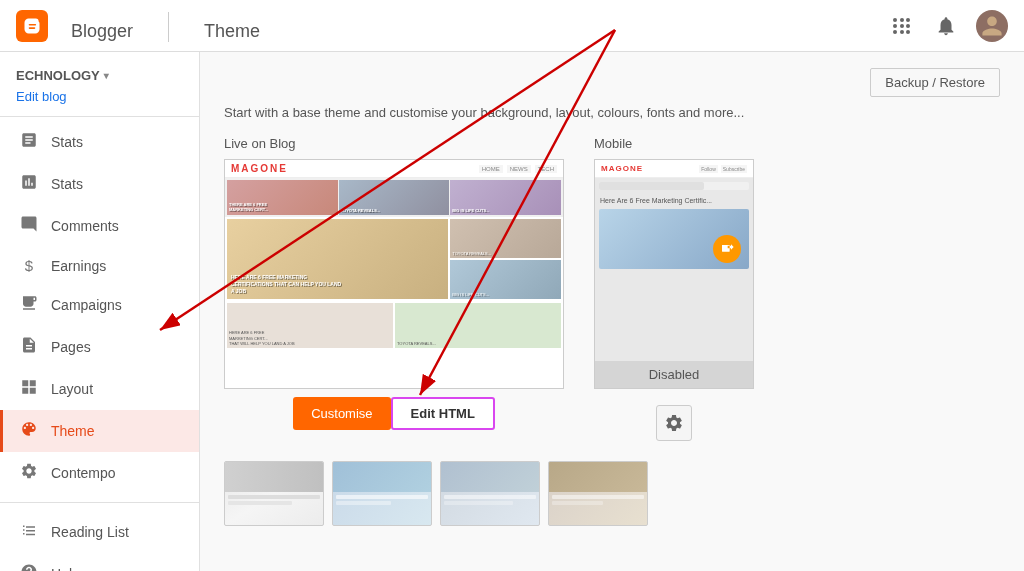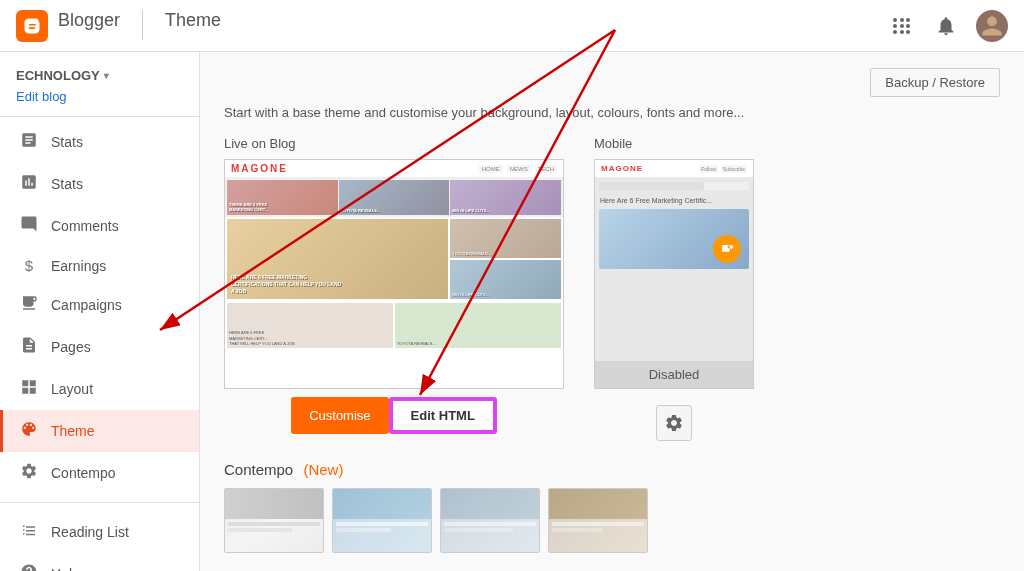--- a/index.html
+++ b/index.html
@@ -10,22 +10,22 @@
       display: flex;
       align-items: center;
       background: #fff;
       border-bottom: 1px solid #ddd;
       padding: 0 16px;
       height: 52px;
       flex-shrink: 0;
     }
     .header-logo {
       display: flex;
-      align-items: flex-start;
-      gap: 10px;
+      align-items: flex-end;
+      gap: 23px;
     }
     .blogger-icon {
       width: 32px;
       height: 32px;
       background: #ff6600;
       border-radius: 6px;
       display: flex;
       align-items: center;
       justify-content: center;
       color: white;
@@ -213,21 +213,21 @@
       color: white;
       border: none;
       border-radius: 3px;
       cursor: pointer;
       font-size: 13px;
     }
     .btn-edit-html {
       padding: 7px 18px;
       background: #fff;
       color: #333;
-      border: 4px solid #d946ef;
+      border: 2px solid #d946ef;
       border-radius: 3px;
       cursor: pointer;
       font-size: 13px;
       font-weight: bold;
     }
 
     .disabled-overlay {
       position: absolute;
       bottom: 0;
       left: 0;
@@ -570,24 +570,20 @@
           <div class="gear-btn">
             <svg width="20" height="20" viewBox="0 0 24 24" fill="#666">
                 <path d="M19.14 12.94c.04-.3.06-.61.06-.94 0-.32-.02-.64-.07-.94l2.03-1.58c.18-.14.23-.41.12-.61l-1.92-3.32c-.12-.22-.37-.29-.59-.22l-2.39.96c-.5-.38-1.03-.7-1.62-.94l-.36-2.54c-.04-.24-.24-.41-.48-.41h-3.84c-.24 0-.43.17-.47.41l-.36 2.54c-.59.24-1.13.57-1.62.94l-2.39-.96c-.22-.08-.47 0-.59.22L2.74 8.87c-.12.21-.08.47.12.61l2.03 1.58c-.05.3-.09.63-.09.94s.02.64.07.94l-2.03 1.58c-.18.14-.23.41-.12.61l1.92 3.32c.12.22.37.29.59.22l2.39-.96c.5.38 1.03.7 1.62.94l.36 2.54c.05.24.24.41.48.41h3.84c.24 0 .44-.17.47-.41l.36-2.54c.59-.24 1.13-.56 1.62-.94l2.39.96c.22.08.47 0 .59-.22l1.92-3.32c.12-.22.07-.47-.12-.61l-2.01-1.58zM12 15.6c-1.98 0-3.6-1.62-3.6-3.6s1.62-3.6 3.6-3.6 3.6 1.62 3.6 3.6-1.62 3.6-3.6 3.6z"></path>
               </svg>
           </div>
         </div>
       </div>
     </div>
 
     <div class="contempo-section">
-      <div class="contempo-label">
-        <span>Contempo</span>
-        <span class="contempo-new" style="margin-left:6px;">(New)</span>
-      </div>
       <div class="contempo-thumbnails">
         <div class="contempo-thumb thumb-1" style="background:linear-gradient(to bottom right, #e8e8e8 0%, #f5f5f5 50%, #ececec 100%);">
           <div style="width:100%; height:30px; background:linear-gradient(to right, #d0d0d0, #c0c0c0);"></div>
           <div style="padding:3px; display:flex; flex-direction:column; gap:2px;">
             <div style="height:4px; background:#ddd; border-radius:1px;"></div>
             <div style="height:4px; background:#e5e5e5; border-radius:1px; width:70%;"></div>
           </div>
         </div>
         <div class="contempo-thumb thumb-2" style="background:linear-gradient(135deg,#c8d8e8,#d8e8f0);">
           <div style="width:100%; height:30px; background:linear-gradient(135deg,#a0c0d8,#b0d0e0);"></div>

